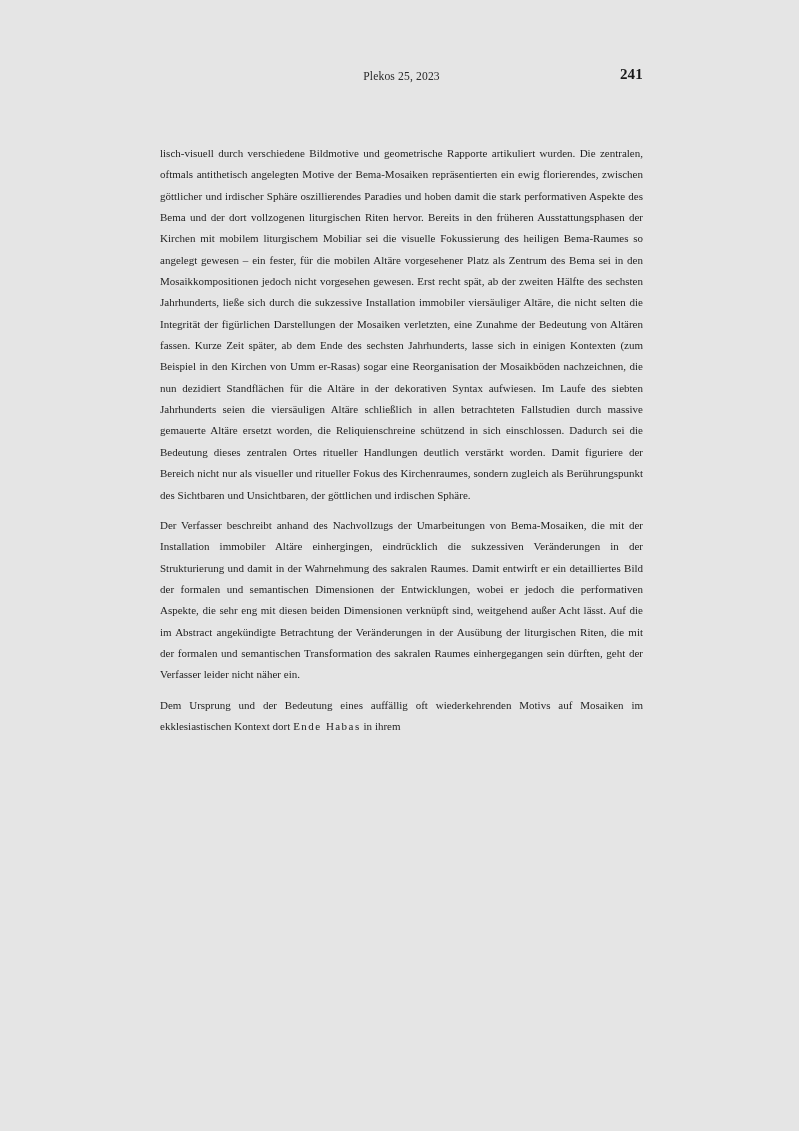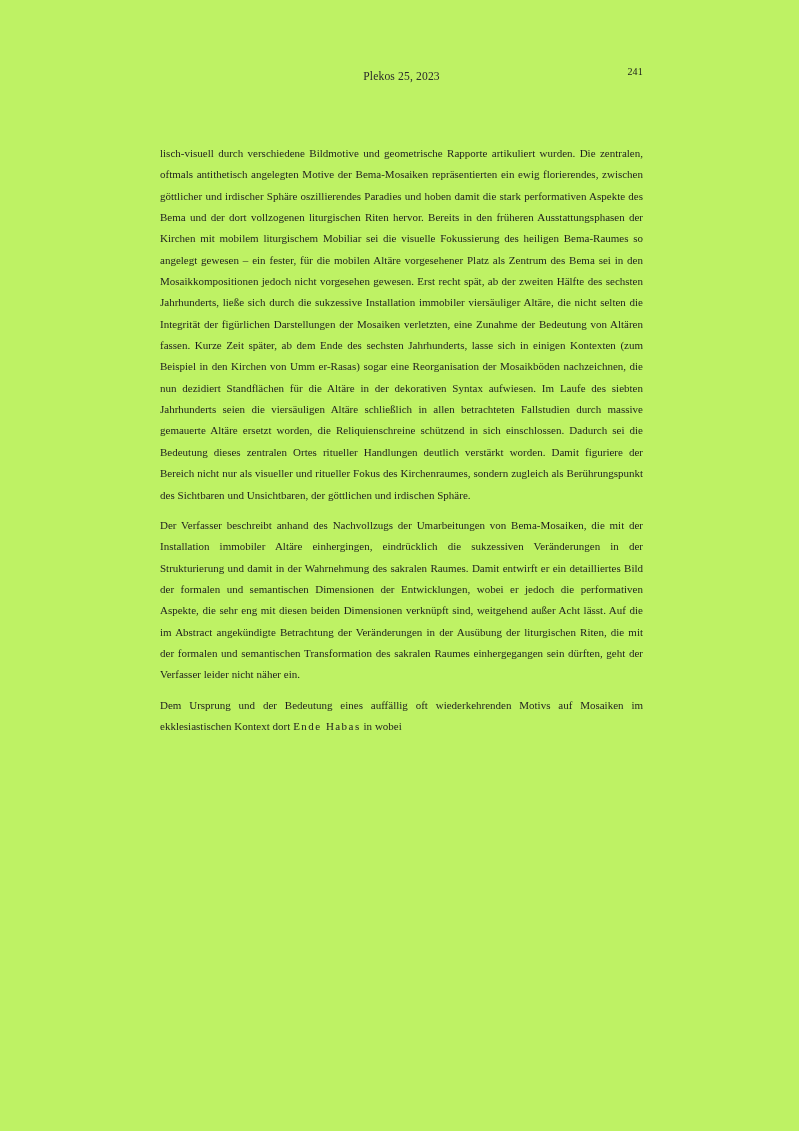--- a/index.html
+++ b/index.html
@@ -14,21 +14,21 @@
     position: relative;
     overflow: hidden;
     font-family: "Liberation Serif", "DejaVu Serif", serif;
     color: #1c1c1c;
     -webkit-font-smoothing: antialiased;
   }
 
   .page {
     position: absolute;
     inset: 0;
-    background: #bef264;
+    background: #e5e5e5;
     padding-left: 39px;
   }
 
   
   .running-head {
     position: absolute;
     left: 160px;
     top: 70px;
     width: 483px;
     height: 22px;
@@ -40,22 +40,22 @@
     top: 0;
     text-align: center;
     font-size: 11.6px;
     letter-spacing: 0.15px;
     color: #2a2a2a;
   }
   .running-head-folio {
     position: absolute;
     right: 0;
     top: -4px;
-    font-size: 10px;
-    font-weight: normal;
+    font-size: 15px;
+    font-weight: bold;
     color: #1a1a1a;
     letter-spacing: 0.2px;
   }
 
   
   .text-block {
     position: absolute;
     left: 160px;
     top: 143px;
     width: 483px;
@@ -89,17 +89,17 @@
     <div class="running-head-title">Plekos 25, 2023</div>
     <div class="running-head-folio">241</div>
   </div>
 
   <div class="text-block">
 
     <p class="para">lisch-visuell durch verschiedene Bildmotive und geometrische Rapporte artikuliert wurden. Die zentralen, oftmals antithetisch angelegten Motive der Bema-Mosaiken repräsentierten ein ewig florierendes, zwischen göttlicher und irdischer Sphäre oszillierendes Paradies und hoben damit die stark performativen Aspekte des Bema und der dort vollzogenen liturgischen Riten hervor. Bereits in den früheren Ausstattungsphasen der Kirchen mit mobilem liturgischem Mobiliar sei die visuelle Fokussierung des heiligen Bema-Raumes so angelegt gewesen – ein fester, für die mobilen Altäre vorgesehener Platz als Zentrum des Bema sei in den Mosaikkompositionen jedoch nicht vorgesehen gewesen. Erst recht spät, ab der zweiten Hälfte des sechsten Jahrhunderts, ließe sich durch die sukzessive Installation immobiler viersäuliger Altäre, die nicht selten die Integrität der figürlichen Darstellungen der Mosaiken verletzten, eine Zunahme der Bedeutung von Altären fassen. Kurze Zeit später, ab dem Ende des sechsten Jahrhunderts, lasse sich in einigen Kontexten (zum Beispiel in den Kirchen von Umm er-Rasas) sogar eine Reorganisation der Mosaikböden nachzeichnen, die nun dezidiert Standflächen für die Altäre in der dekorativen Syntax aufwiesen. Im Laufe des siebten Jahrhunderts seien die viersäuligen Altäre schließlich in allen betrachteten Fallstudien durch massive gemauerte Altäre ersetzt worden, die Reliquienschreine schützend in sich einschlossen. Dadurch sei die Bedeutung dieses zentralen Ortes ritueller Handlungen deutlich verstärkt worden. Damit figuriere der Bereich nicht nur als visueller und ritueller Fokus des Kirchenraumes, sondern zugleich als Berührungspunkt des Sichtbaren und Unsichtbaren, der göttlichen und irdischen Sphäre.</p>
 
     <p class="para">Der Verfasser beschreibt anhand des Nachvollzugs der Umarbeitungen von Bema-Mosaiken, die mit der Installation immobiler Altäre einhergingen, eindrücklich die sukzessiven Veränderungen in der Strukturierung und damit in der Wahrnehmung des sakralen Raumes. Damit entwirft er ein detailliertes Bild der formalen und semantischen Dimensionen der Entwicklungen, wobei er jedoch die performativen Aspekte, die sehr eng mit diesen beiden Dimensionen verknüpft sind, weitgehend außer Acht lässt. Auf die im Abstract angekündigte Betrachtung der Veränderungen in der Ausübung der liturgischen Riten, die mit der formalen und semantischen Transformation des sakralen Raumes einhergegangen sein dürften, geht der Verfasser leider nicht näher ein.</p>
 
-    <p class="para"><span>Dem Ursprung und der Bedeutung eines auffällig oft wiederkehrenden Motivs auf Mosaiken im ekklesiastischen Kontext dort </span><span class="spaced">Ende Habas</span><span> in wobei</span></p>
+    <p class="para"><span>Dem Ursprung und der Bedeutung eines auffällig oft wiederkehrenden Motivs auf Mosaiken im ekklesiastischen Kontext dort </span><span class="spaced">Ende Habas</span><span> in ihrem</span></p>
 
   </div>
 
 </div>
 
 </body></html>

